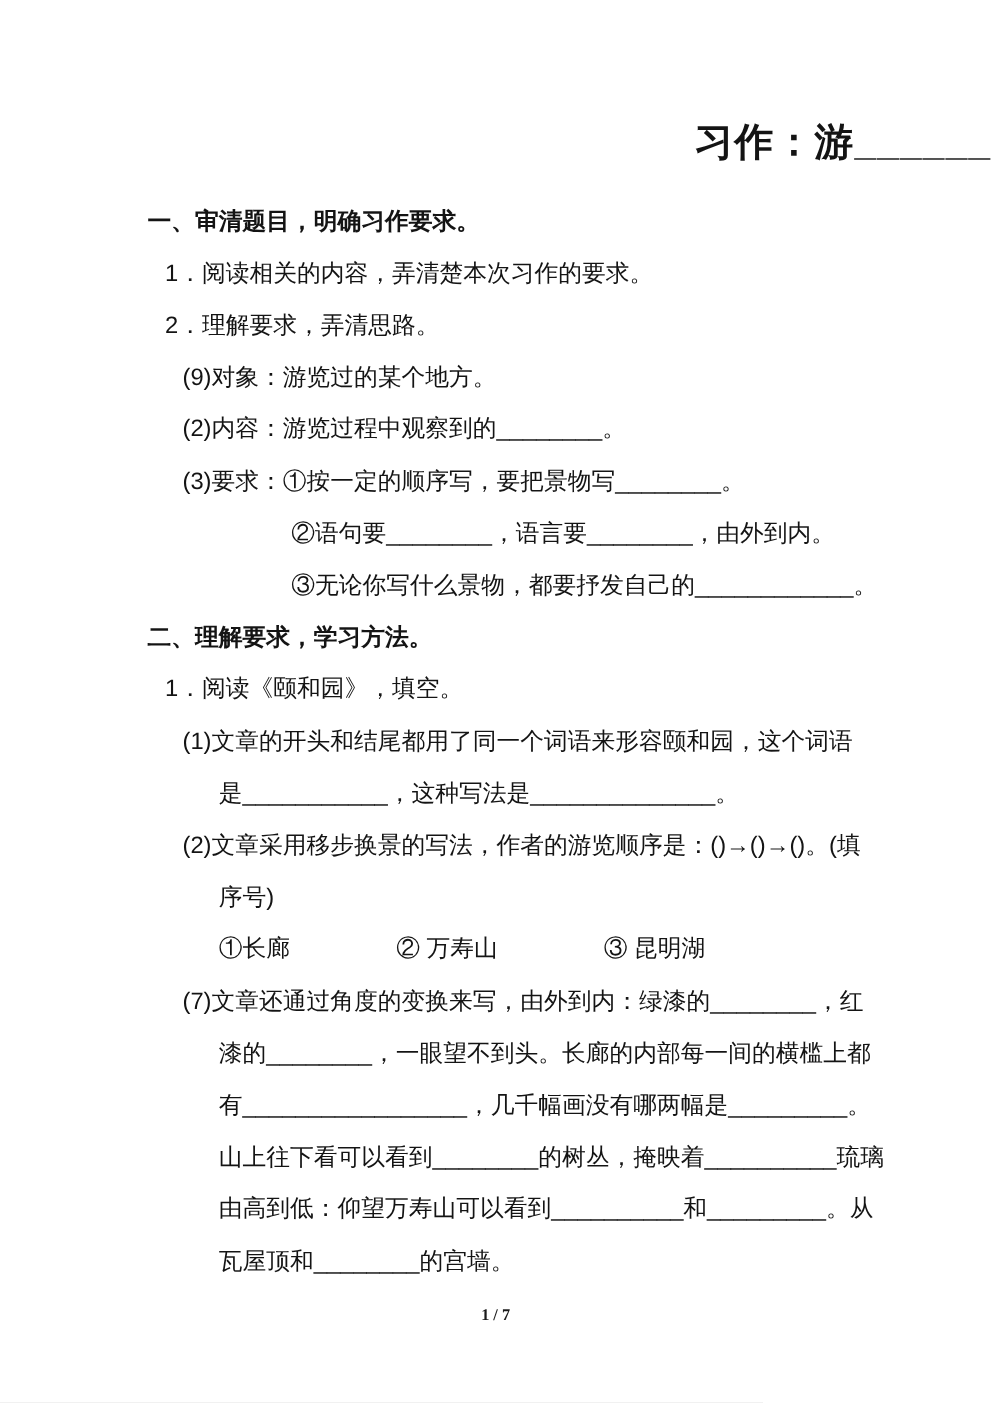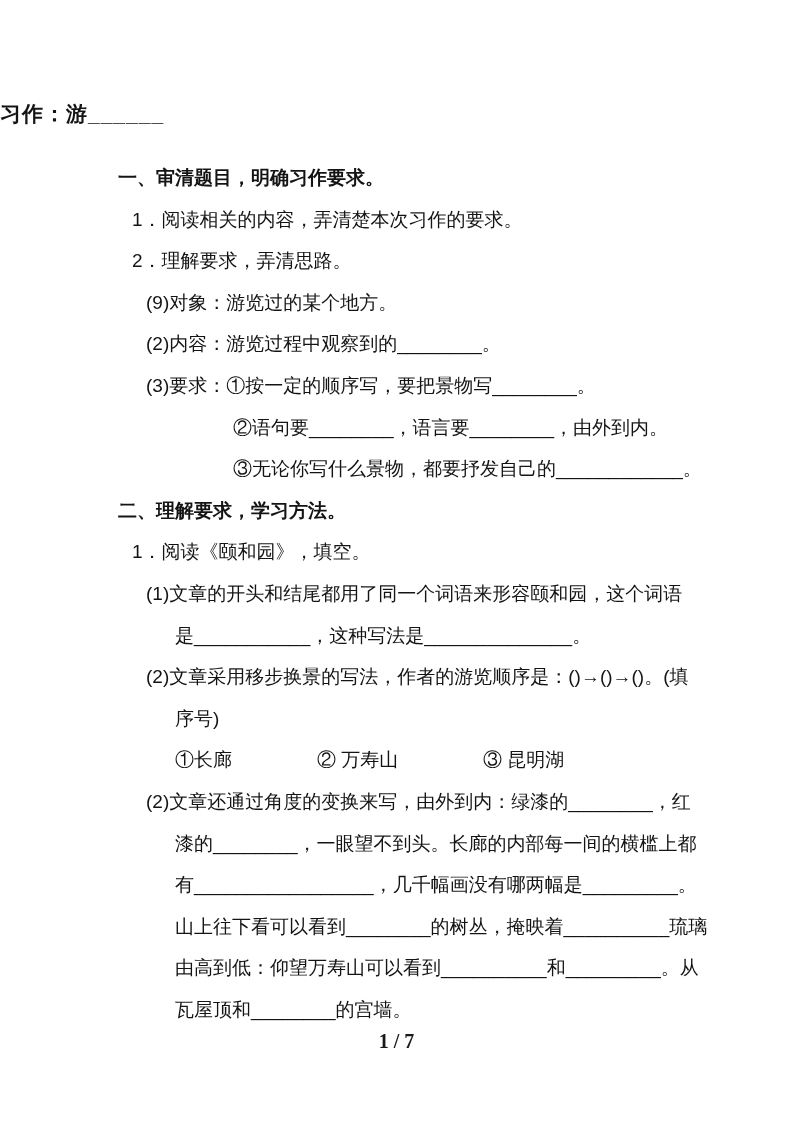--- a/index.html
+++ b/index.html
@@ -11,22 +11,22 @@
     background: #ffffff;
     box-sizing: border-box;
     padding: 92px 100px 0 118px;
     font-family: "Liberation Sans", sans-serif;
     font-size: 19px;
     color: #141414;
     overflow: hidden;
   }
   .doc-title {
     margin: 0 -100px 21px -118px;
-    text-align: left;
-    font-size: 21px;
+    text-align: right;
+    font-size: 31px;
     font-weight: bold;
     line-height: 44px;
     letter-spacing: 1px;
     white-space: nowrap;
   }
   p.line {
     margin: 0;
     height: 41.6px;
     line-height: 41.6px;
     white-space: nowrap;
@@ -34,24 +34,24 @@
   .bold { font-weight: bold; }
   .ind1 { padding-left: 14px; }
   .ind2 { padding-left: 28px; }
   .ind3 { padding-left: 57px; }
   .ind4 { padding-left: 115px; }
   .options-row { display: flex; }
   .options-row .opt1 { width: 142px; }
   .options-row .opt2 { width: 166px; }
   .options-row .opt3 { width: auto; }
   .page-footer {
-    margin: 0 -100px 0 -118px;
+    margin: 11px -100px 0 -118px;
     text-align: center;
     font-family: "Liberation Serif", serif;
-    font-size: 20px;
+    font-size: 13px;
     font-weight: bold;
     line-height: 22px;
     color: #1a1a1a;
   }
 </style>
 </head>
 <body>
 
 <div class="page">
 
@@ -70,21 +70,21 @@
   <p class="line ind1">1．阅读《颐和园》，填空。</p>
   <p class="line ind2">(1)文章的开头和结尾都用了同一个词语来形容颐和园，这个词语</p>
   <p class="line ind3">是___________，这种写法是______________。</p>
   <p class="line ind2">(2)文章采用移步换景的写法，作者的游览顺序是：()→()→()。(填</p>
   <p class="line ind3">序号)</p>
   <p class="line ind3 options-row">
     <span class="opt1">①长廊</span>
     <span class="opt2">② 万寿山</span>
     <span class="opt3">③ 昆明湖</span>
   </p>
-  <p class="line ind2">(2)文章还通过角度的变换来写，由外到内：绿漆的________，红</p>
+  <p class="line ind2">(7)文章还通过角度的变换来写，由外到内：绿漆的________，红</p>
   <p class="line ind3">漆的________，一眼望不到头。长廊的内部每一间的横槛上都</p>
   <p class="line ind3">有_________________，几千幅画没有哪两幅是_________。</p>
   <p class="line ind3">山上往下看可以看到________的树丛，掩映着__________琉璃</p>
   <p class="line ind3">由高到低：仰望万寿山可以看到__________和_________。从</p>
   <p class="line ind3">瓦屋顶和________的宫墙。</p>
 
   <div class="page-footer">1 / 7</div>
 
 </div>
 

